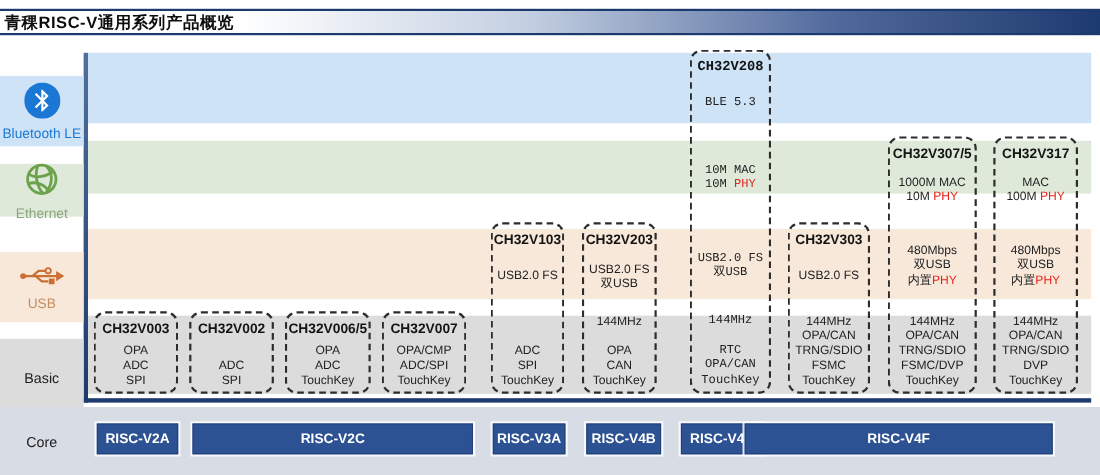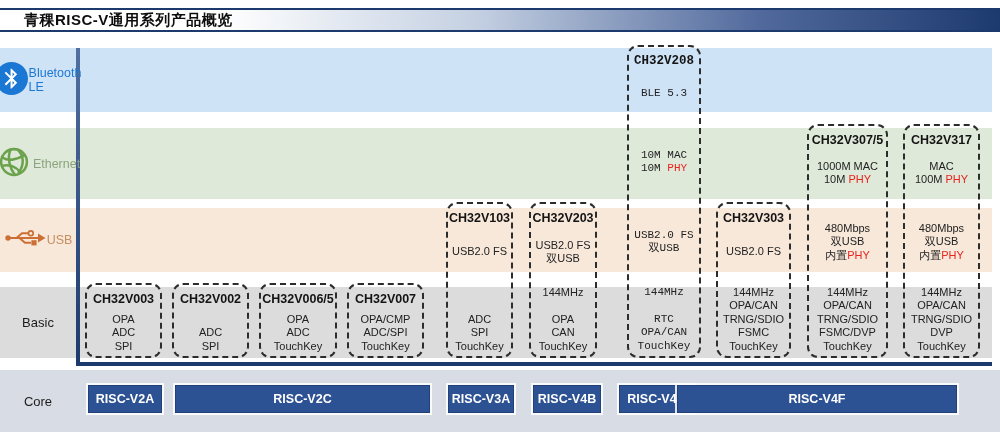--- a/index.html
+++ b/index.html
@@ -2,34 +2,34 @@
 <html style="--navy: #1d3a6e; --red: #e8241d; --ble-band: #cfe3f7; --ble-accent: #1b77d4; --eth-band: #dfe9d9; --eth-icon: #6ca24c; --eth-text: #8ba47e; --usb-band: #f8e8da; --usb-icon: #cb6f35; --usb-text: #c88d62; --basic-band: #dcdcdc; --core-band: #d8dce4; --core-bar: #2d5293;"><head>
 <meta charset="utf-8">
 <style>
   html,body{margin:0;padding:0;background:#fff;font-family:"Liberation Sans",sans-serif;}
   .stage{position:relative;width:1000px;height:432px;background:#fff;overflow:hidden;}
 
   
   .title-bar{position:absolute;left:0;top:8px;width:1000px;height:24px;box-sizing:border-box;
     background:linear-gradient(to right,#ffffff 0%,#ffffff 22%,#c3cfe1 48%,#51699c 76%,var(--navy) 100%);
     border-top:2px solid var(--navy);border-bottom:2px solid var(--navy);
-    display:flex;align-items:center;padding-left:24px;}
+    display:flex;align-items:center;padding-left:4px;}
   .title{font-size:15px;font-weight:bold;color:#0d0d0d;letter-spacing:.5px;}
 
   
   .axis-v{position:absolute;left:76px;top:48px;width:4px;height:318px;
     background:linear-gradient(to bottom,#50709f,var(--navy));}
   .axis-h{position:absolute;left:76px;top:362px;width:916px;height:4px;background:var(--navy);}
 
   
   .band{position:absolute;left:80px;width:912px;}
-  .cell{position:absolute;left:0;width:76px;display:flex;flex-direction:row;
-    align-items:center;justify-content:center;gap:1px;}
+  .cell{position:absolute;left:0;width:76px;display:flex;flex-direction:column;
+    align-items:center;justify-content:center;gap:1px;margin-top:21px;}
   .y-ble{top:48px;height:64px;}
-  .y-eth{top:128px;height:71px;}
+  .y-eth{top:128px;height:48px;}
   .y-usb{top:208px;height:64px;}
   .y-basic{top:287px;height:71px;}
   .bg-ble{background:var(--ble-band);}
   .bg-eth{background:var(--eth-band);}
   .bg-usb{background:var(--usb-band);}
   .bg-basic{background:var(--basic-band);}
   .cell-label{font-size:12.5px;}
   .lbl-ble{color:var(--ble-accent);}
   .lbl-eth{color:var(--eth-text);}
   .lbl-usb{color:var(--usb-text);}

